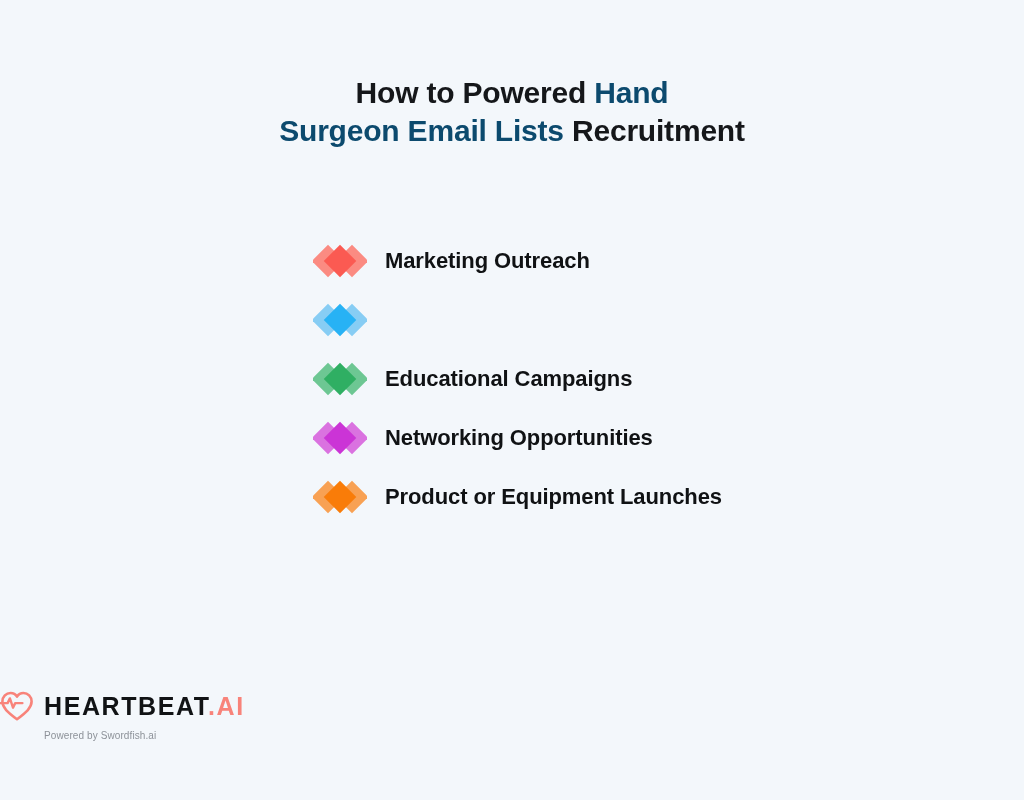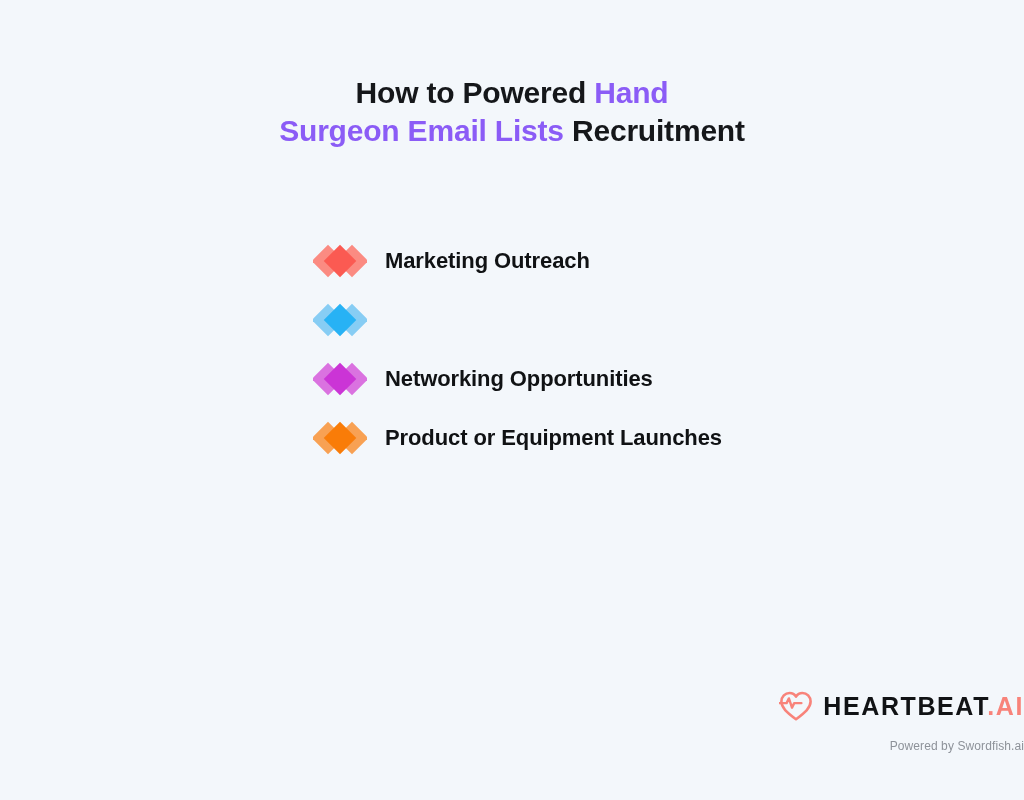--- a/index.html
+++ b/index.html
@@ -24,21 +24,21 @@
     text-align: center;
   }
   .title-line {
     font-size: 30px;
     font-weight: bold;
     line-height: 38px;
     letter-spacing: -0.2px;
     color: #15171a;
     white-space: nowrap;
   }
-  .accent { color: #8b5cf6; }
+  .accent { color: #0c4a6e; }
 
   
   .list {
     position: absolute;
     top: 240px;
     left: 313px;
   }
   .list-item {
     display: flex;
     align-items: center;
@@ -67,21 +67,21 @@
   }
 
   
   .footer {
     position: absolute;
     top: 690px;
     left: 0;
     width: 1024px;
     display: flex;
     flex-direction: column;
-    align-items: flex-end;
+    align-items: flex-start;
   }
   .logo-row {
     display: flex;
     align-items: center;
     justify-content: center;
   }
   .heart-icon {
     width: 34px;
     height: 32px;
     display: block;
@@ -89,24 +89,24 @@
   }
   .logo-text {
     font-size: 25px;
     font-weight: bold;
     letter-spacing: 1.6px;
     color: #111315;
     line-height: 30px;
   }
   .logo-text .dotai { color: #f8837a; }
   .powered {
-    font-size: 12px;
+    font-size: 10px;
     color: #8d9299;
     letter-spacing: 0.1px;
-    margin-top: 17px;
+    margin-top: 8px;
     margin-left: 44px;
   }
 </style>
 </head>
 <body>
 
 <div class="title-block">
   <div class="title-line"><span>How to Powered </span><span class="accent">Hand</span></div>
   <div class="title-line"><span class="accent">Surgeon Email Lists</span><span> Recruitment</span></div>
 </div>
@@ -127,20 +127,30 @@
   <div class="list-item">
     <span class="icon-wrap">
       <svg viewBox="0 0 54 42" xmlns="http://www.w3.org/2000/svg">
         <rect x="3.5" y="9.5" width="23" height="23" transform="rotate(45 15 21)" fill="#87cdf4"></rect>
         <rect x="27.5" y="9.5" width="23" height="23" transform="rotate(45 39 21)" fill="#87cdf4"></rect>
         <rect x="15.5" y="9.5" width="23" height="23" transform="rotate(45 27 21)" fill="#27b2f5"></rect>
       </svg>
     </span>
   </div>
 
+  <div class="list-item">
+    <span class="icon-wrap">
+      <svg viewBox="0 0 54 42" xmlns="http://www.w3.org/2000/svg">
+        <rect x="3.5" y="9.5" width="23" height="23" transform="rotate(45 15 21)" fill="#6dc793"></rect>
+        <rect x="27.5" y="9.5" width="23" height="23" transform="rotate(45 39 21)" fill="#6dc793"></rect>
+        <rect x="15.5" y="9.5" width="23" height="23" transform="rotate(45 27 21)" fill="#2faf63"></rect>
+      </svg>
+    </span>
+    <span class="item-label">Educational Campaigns</span>
+  </div>
 
   <div class="list-item">
     <span class="icon-wrap">
       <svg viewBox="0 0 54 42" xmlns="http://www.w3.org/2000/svg">
         <rect x="3.5" y="9.5" width="23" height="23" transform="rotate(45 15 21)" fill="#da72e0"></rect>
         <rect x="27.5" y="9.5" width="23" height="23" transform="rotate(45 39 21)" fill="#da72e0"></rect>
         <rect x="15.5" y="9.5" width="23" height="23" transform="rotate(45 27 21)" fill="#cb34d6"></rect>
       </svg>
     </span>
     <span class="item-label">Networking Opportunities</span>

